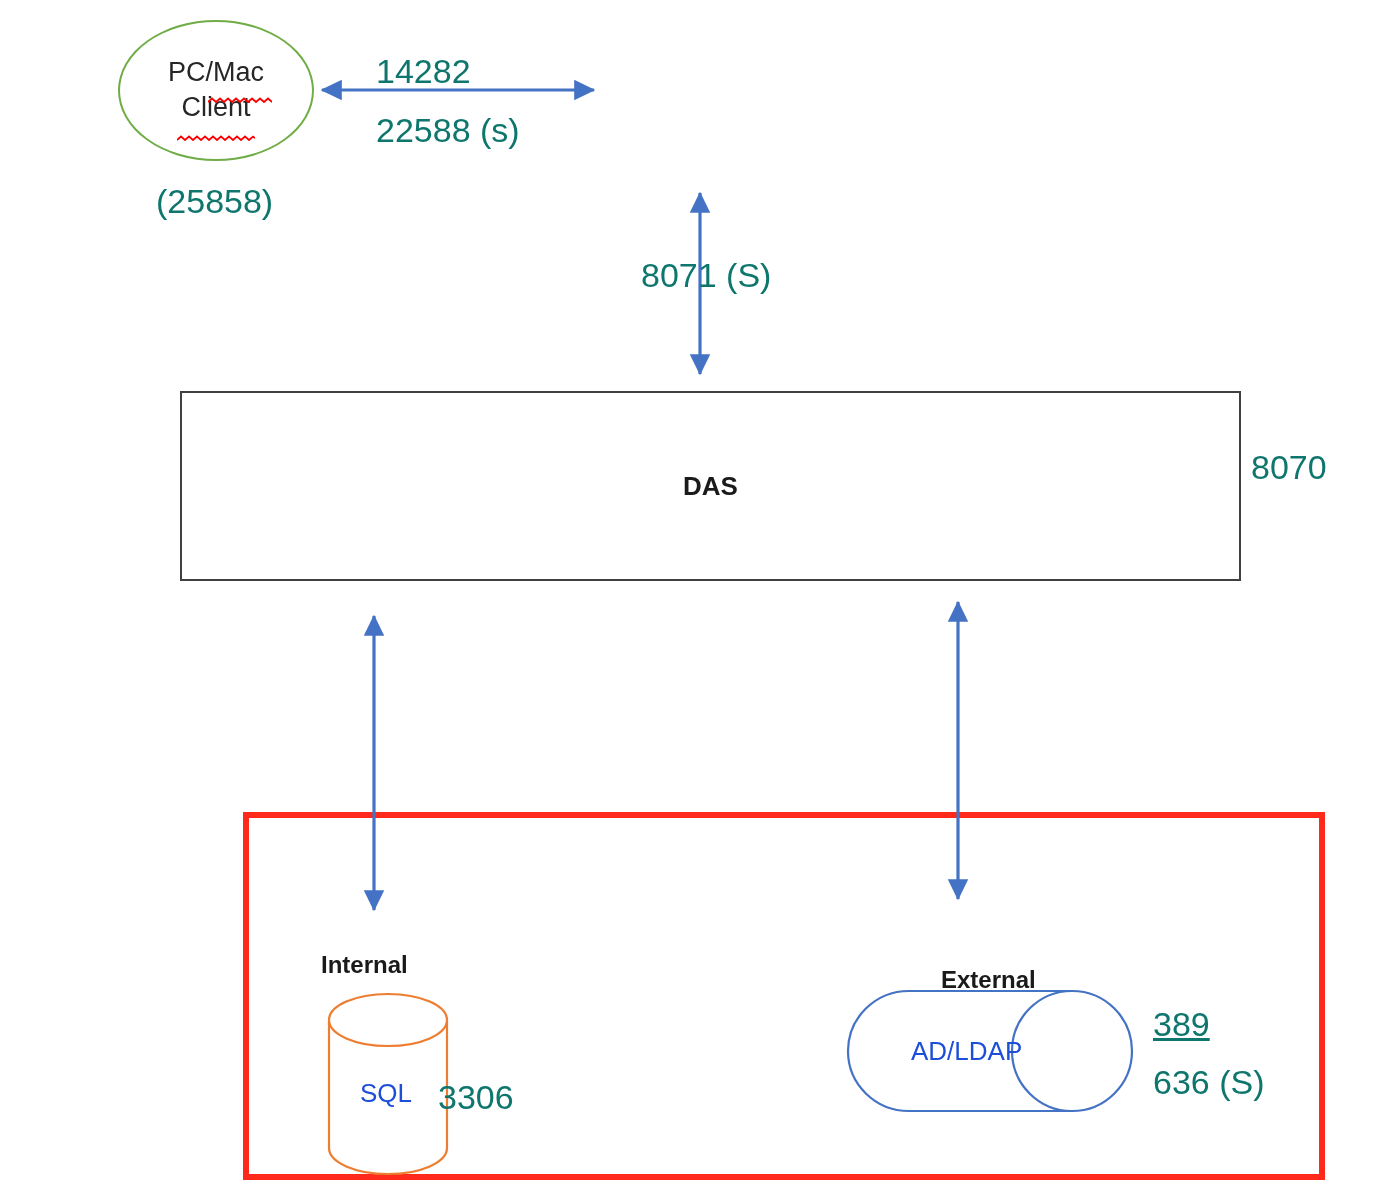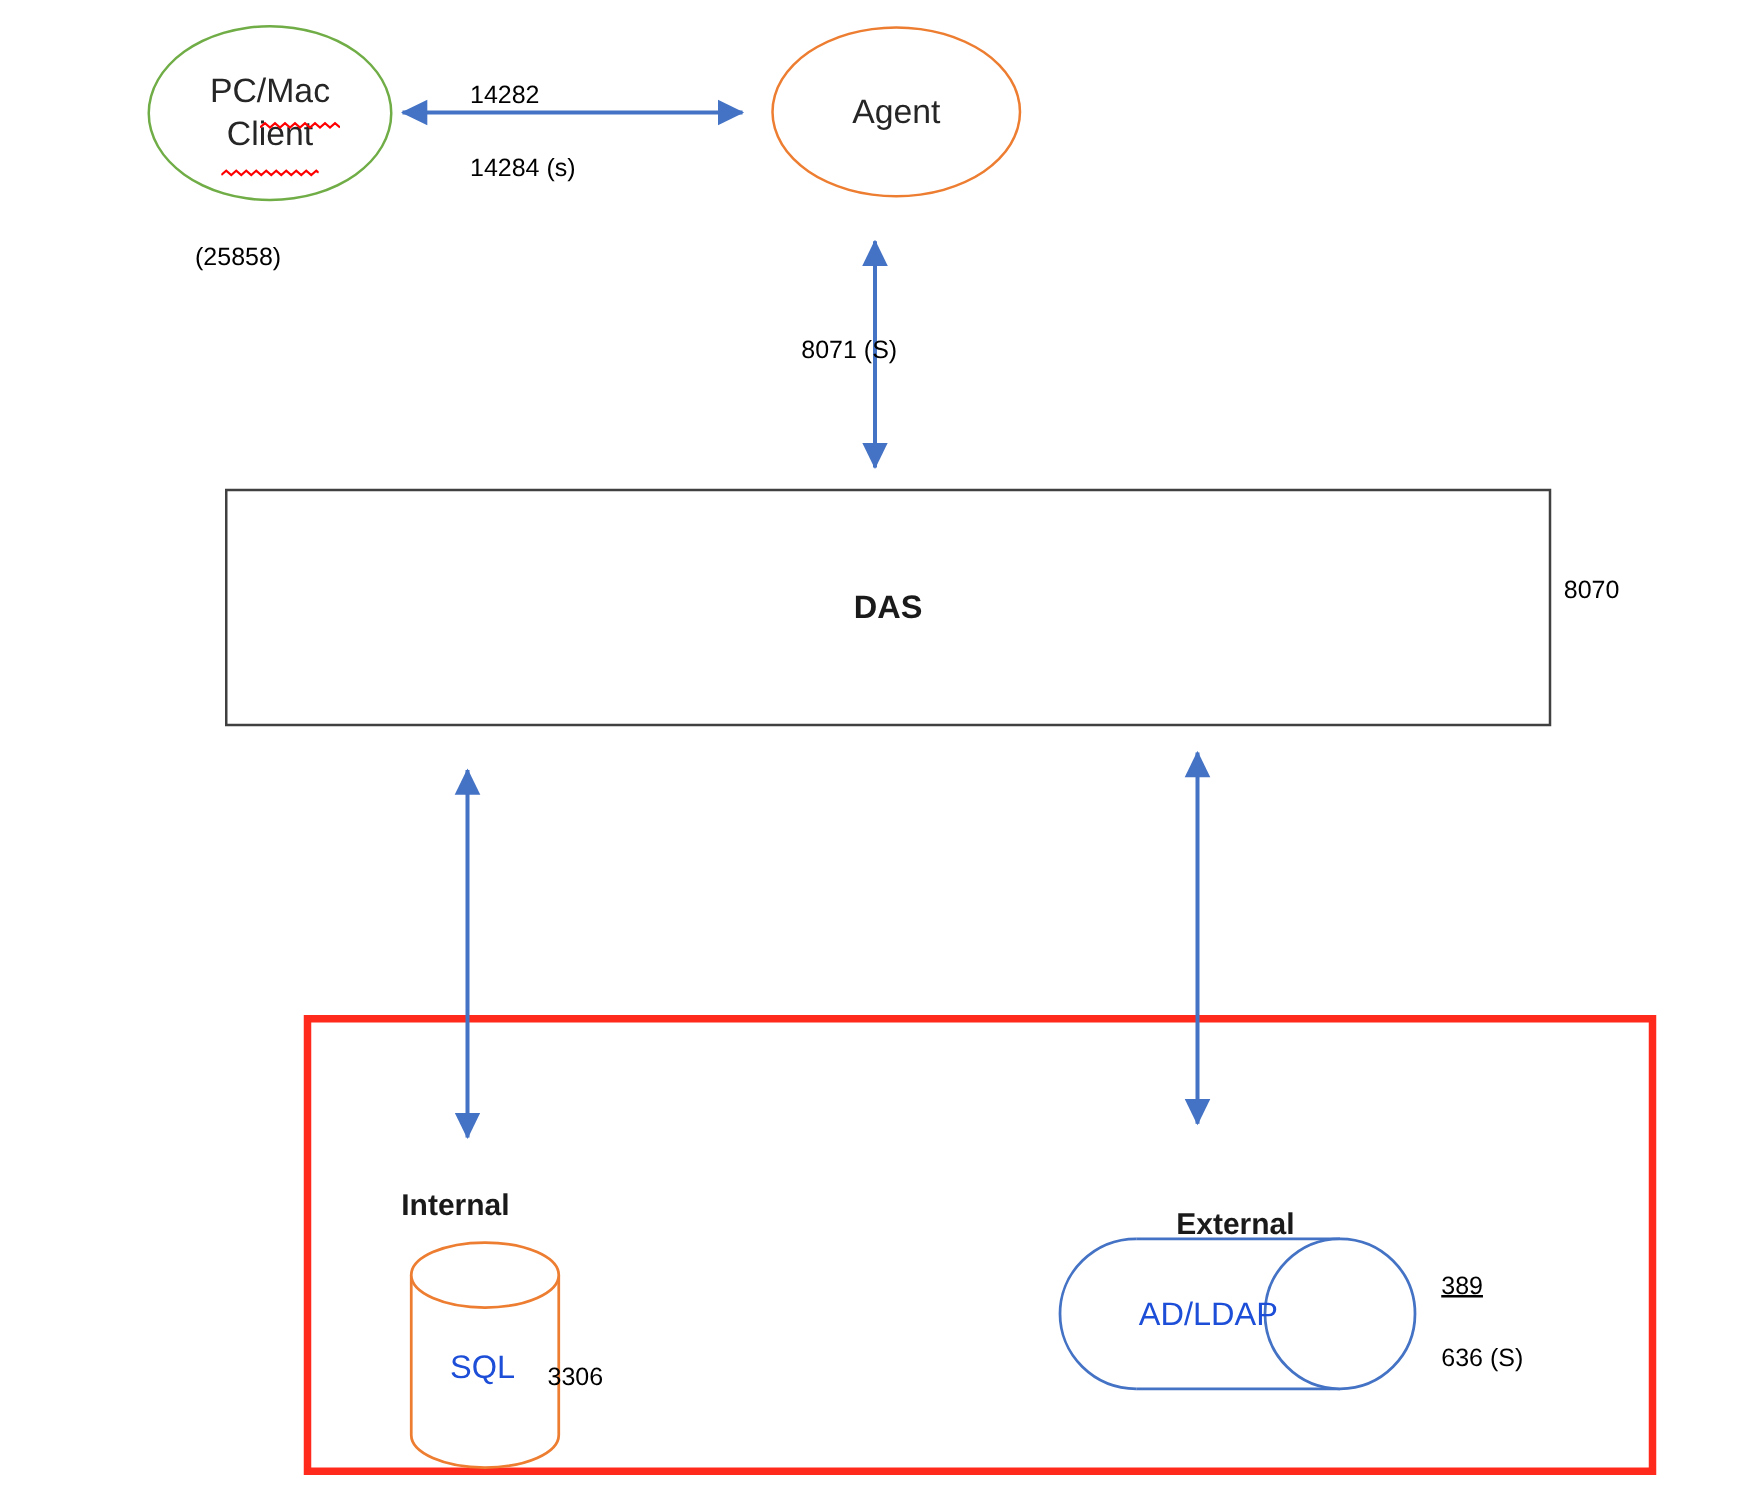--- a/index.html
+++ b/index.html
@@ -10,24 +10,23 @@
   #canvas {
     position: relative;
     width: 1394px;
     height: 1192px;
     background: #ffffff;
     font-family: "Liberation Sans", sans-serif;
     overflow: hidden;
   }
   .port-label {
     position: absolute;
-    color: #000000;
-    font-size: 20px;
+    color: #0f766e;
+    font-size: 34px;
     white-space: nowrap;
-    margin-top: 13px;
   }
   .zone-label {
     position: absolute;
     color: #1a1a1a;
     font-size: 24px;
     font-weight: bold;
     white-space: nowrap;
   }
   .ellipse {
     position: absolute;
@@ -98,23 +97,20 @@
 
   <svg class="squiggle" style="left:208px; top:97px; width:64px;" viewBox="0 0 64 7" preserveAspectRatio="none">
     <path d="M0 5 L4 1.5 L8 5 L12 1.5 L16 5 L20 1.5 L24 5 L28 1.5 L32 5 L36 1.5 L40 5 L44 1.5 L48 5 L52 1.5 L56 5 L60 1.5 L64 5" fill="none" stroke="#ff0000" stroke-width="1.7"></path>
   </svg>
   <svg class="squiggle" style="left:177px; top:135px; width:78px;" viewBox="0 0 78 7" preserveAspectRatio="none">
     <path d="M0 5 L4 1.5 L8 5 L12 1.5 L16 5 L20 1.5 L24 5 L28 1.5 L32 5 L36 1.5 L40 5 L44 1.5 L48 5 L52 1.5 L56 5 L60 1.5 L64 5 L68 1.5 L72 5 L76 1.5 L78 3.2" fill="none" stroke="#ff0000" stroke-width="1.7"></path>
   </svg>
 
   <div class="port-label" style="left:156px; top:182px;">(25858)</div>
 
-  <div class="ellipse" style="left:617px; top:21px; width:200px; height:137px; border:2.2px solid #ed7d31;">
-    <div class="ellipse-text">Agent</div>
-  </div>
 
   <div class="rect-box" style="left:180px; top:391px; width:1061px; height:190px; border:2.4px solid #404040;">
     <div class="rect-box-text">DAS</div>
   </div>
   <div class="port-label" style="left:1251px; top:448px;">8070</div>
 
   <div class="zone-box" style="left:243px; top:812px; width:1082px; height:368px; border:6px solid #ff2a1c;"></div>
 
   <div class="zone-label" style="left:941px; top:918px;margin-top:48px;">External</div>
   <div class="zone-label" style="left:321px; top:951px;">Internal</div>
@@ -161,16 +157,16 @@
     <line x1="322" y1="90" x2="594" y2="90" stroke="#4472c4" stroke-width="3.2" marker-start="url(#arrowStart)" marker-end="url(#arrowEnd)"></line>
 
     <line x1="700" y1="193" x2="700" y2="374" stroke="#4472c4" stroke-width="3.2" marker-start="url(#arrowStart)" marker-end="url(#arrowEnd)"></line>
 
     <line x1="374" y1="616" x2="374" y2="910" stroke="#4472c4" stroke-width="3.2" marker-start="url(#arrowStart)" marker-end="url(#arrowEnd)"></line>
 
     <line x1="958" y1="602" x2="958" y2="899" stroke="#4472c4" stroke-width="3.2" marker-start="url(#arrowStart)" marker-end="url(#arrowEnd)"></line>
   </svg>
 
   <div class="port-label" style="left:376px; top:52px;">14282</div>
-  <div class="port-label" style="left:376px; top:111px;">14284 (s)</div>
+  <div class="port-label" style="left:376px; top:111px;">22588 (s)</div>
   <div class="port-label" style="left:641px; top:256px;">8071 (S)</div>
 
 </div>
 
 </body></html>

